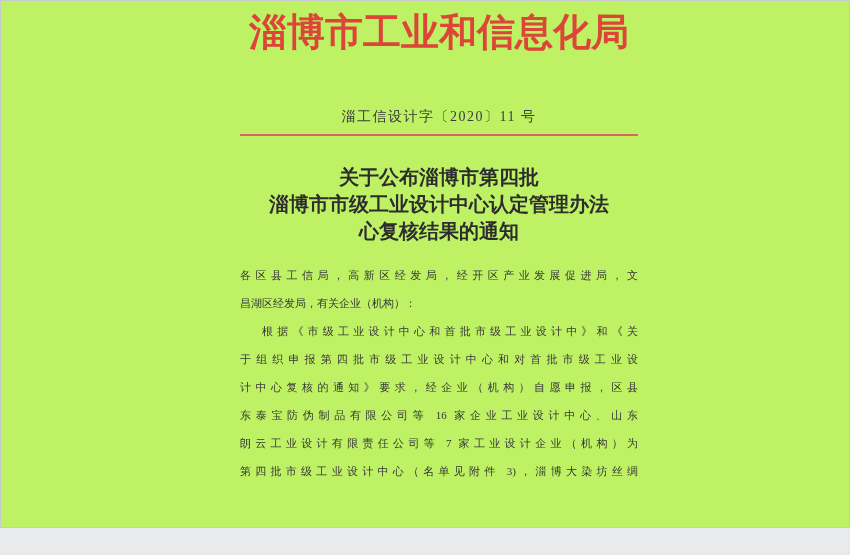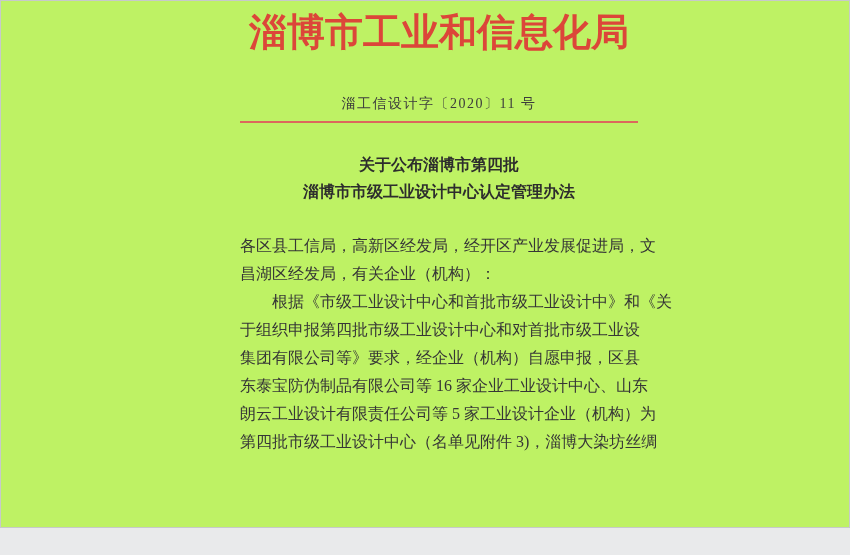--- a/index.html
+++ b/index.html
@@ -25,46 +25,46 @@
     line-height: 52px;
     font-size: 38px;
     font-weight: bold;
     color: #dc4639;
     text-align: center;
     font-family: "Liberation Serif", "DejaVu Serif", serif;
     letter-spacing: 0px;
     white-space: nowrap;
   }
   .doc-number {
-    margin-top: 35px;
+    margin-top: 48px;
     line-height: 22px;
     font-size: 14px;
     color: #3c3c3c;
     text-align: center;
     letter-spacing: 1.5px;
     white-space: nowrap;
   }
   .red-rule {
     margin-top: 6px;
     height: 2px;
     width: 100%;
     background: #dc685c;
   }
   .notice-title {
     margin-top: 28px;
     font-family: "Liberation Sans", "DejaVu Sans", sans-serif;
     font-weight: bold;
-    font-size: 16px;
+    font-size: 20px;
     line-height: 27px;
     color: #2d2d2d;
     text-align: center;
   }
   .body-text {
-    margin-top: 27px;
-    font-size: 16px;
+    margin-top: 16px;
+    font-size: 11px;
     line-height: 28px;
     color: #363636;
   }
   .jline {
     text-align: justify;
     text-align-last: justify;
     text-justify: inter-character;
     white-space: nowrap;
   }
   .jend {
@@ -83,27 +83,28 @@
 
     <div class="letterhead">淄博市工业和信息化局</div>
 
     <div class="doc-number">淄工信设计字〔2020〕11 号</div>
 
     <div class="red-rule"></div>
 
     <div class="notice-title">
       <div>关于公布淄博市第四批</div>
       <div>淄博市市级工业设计中心认定管理办法</div>
+      <div>心复核结果的通知</div>
     </div>
 
     <div class="body-text">
       <div class="jline">各区县工信局，高新区经发局，经开区产业发展促进局，文</div>
       <div class="jline jend">昌湖区经发局，有关企业（机构）：</div>
       <div class="jline indent">根据《市级工业设计中心和首批市级工业设计中》和《关</div>
       <div class="jline">于组织申报第四批市级工业设计中心和对首批市级工业设</div>
-      <div class="jline">集团有限公司等》要求，经企业（机构）自愿申报，区县</div>
+      <div class="jline">计中心复核的通知》要求，经企业（机构）自愿申报，区县</div>
       <div class="jline">东泰宝防伪制品有限公司等 16 家企业工业设计中心、山东</div>
-      <div class="jline">朗云工业设计有限责任公司等 5 家工业设计企业（机构）为</div>
+      <div class="jline">朗云工业设计有限责任公司等 7 家工业设计企业（机构）为</div>
       <div class="jline">第四批市级工业设计中心（名单见附件 3)，淄博大染坊丝绸</div>
     </div>
 
   </div>
 </div>
 
 </body></html>

